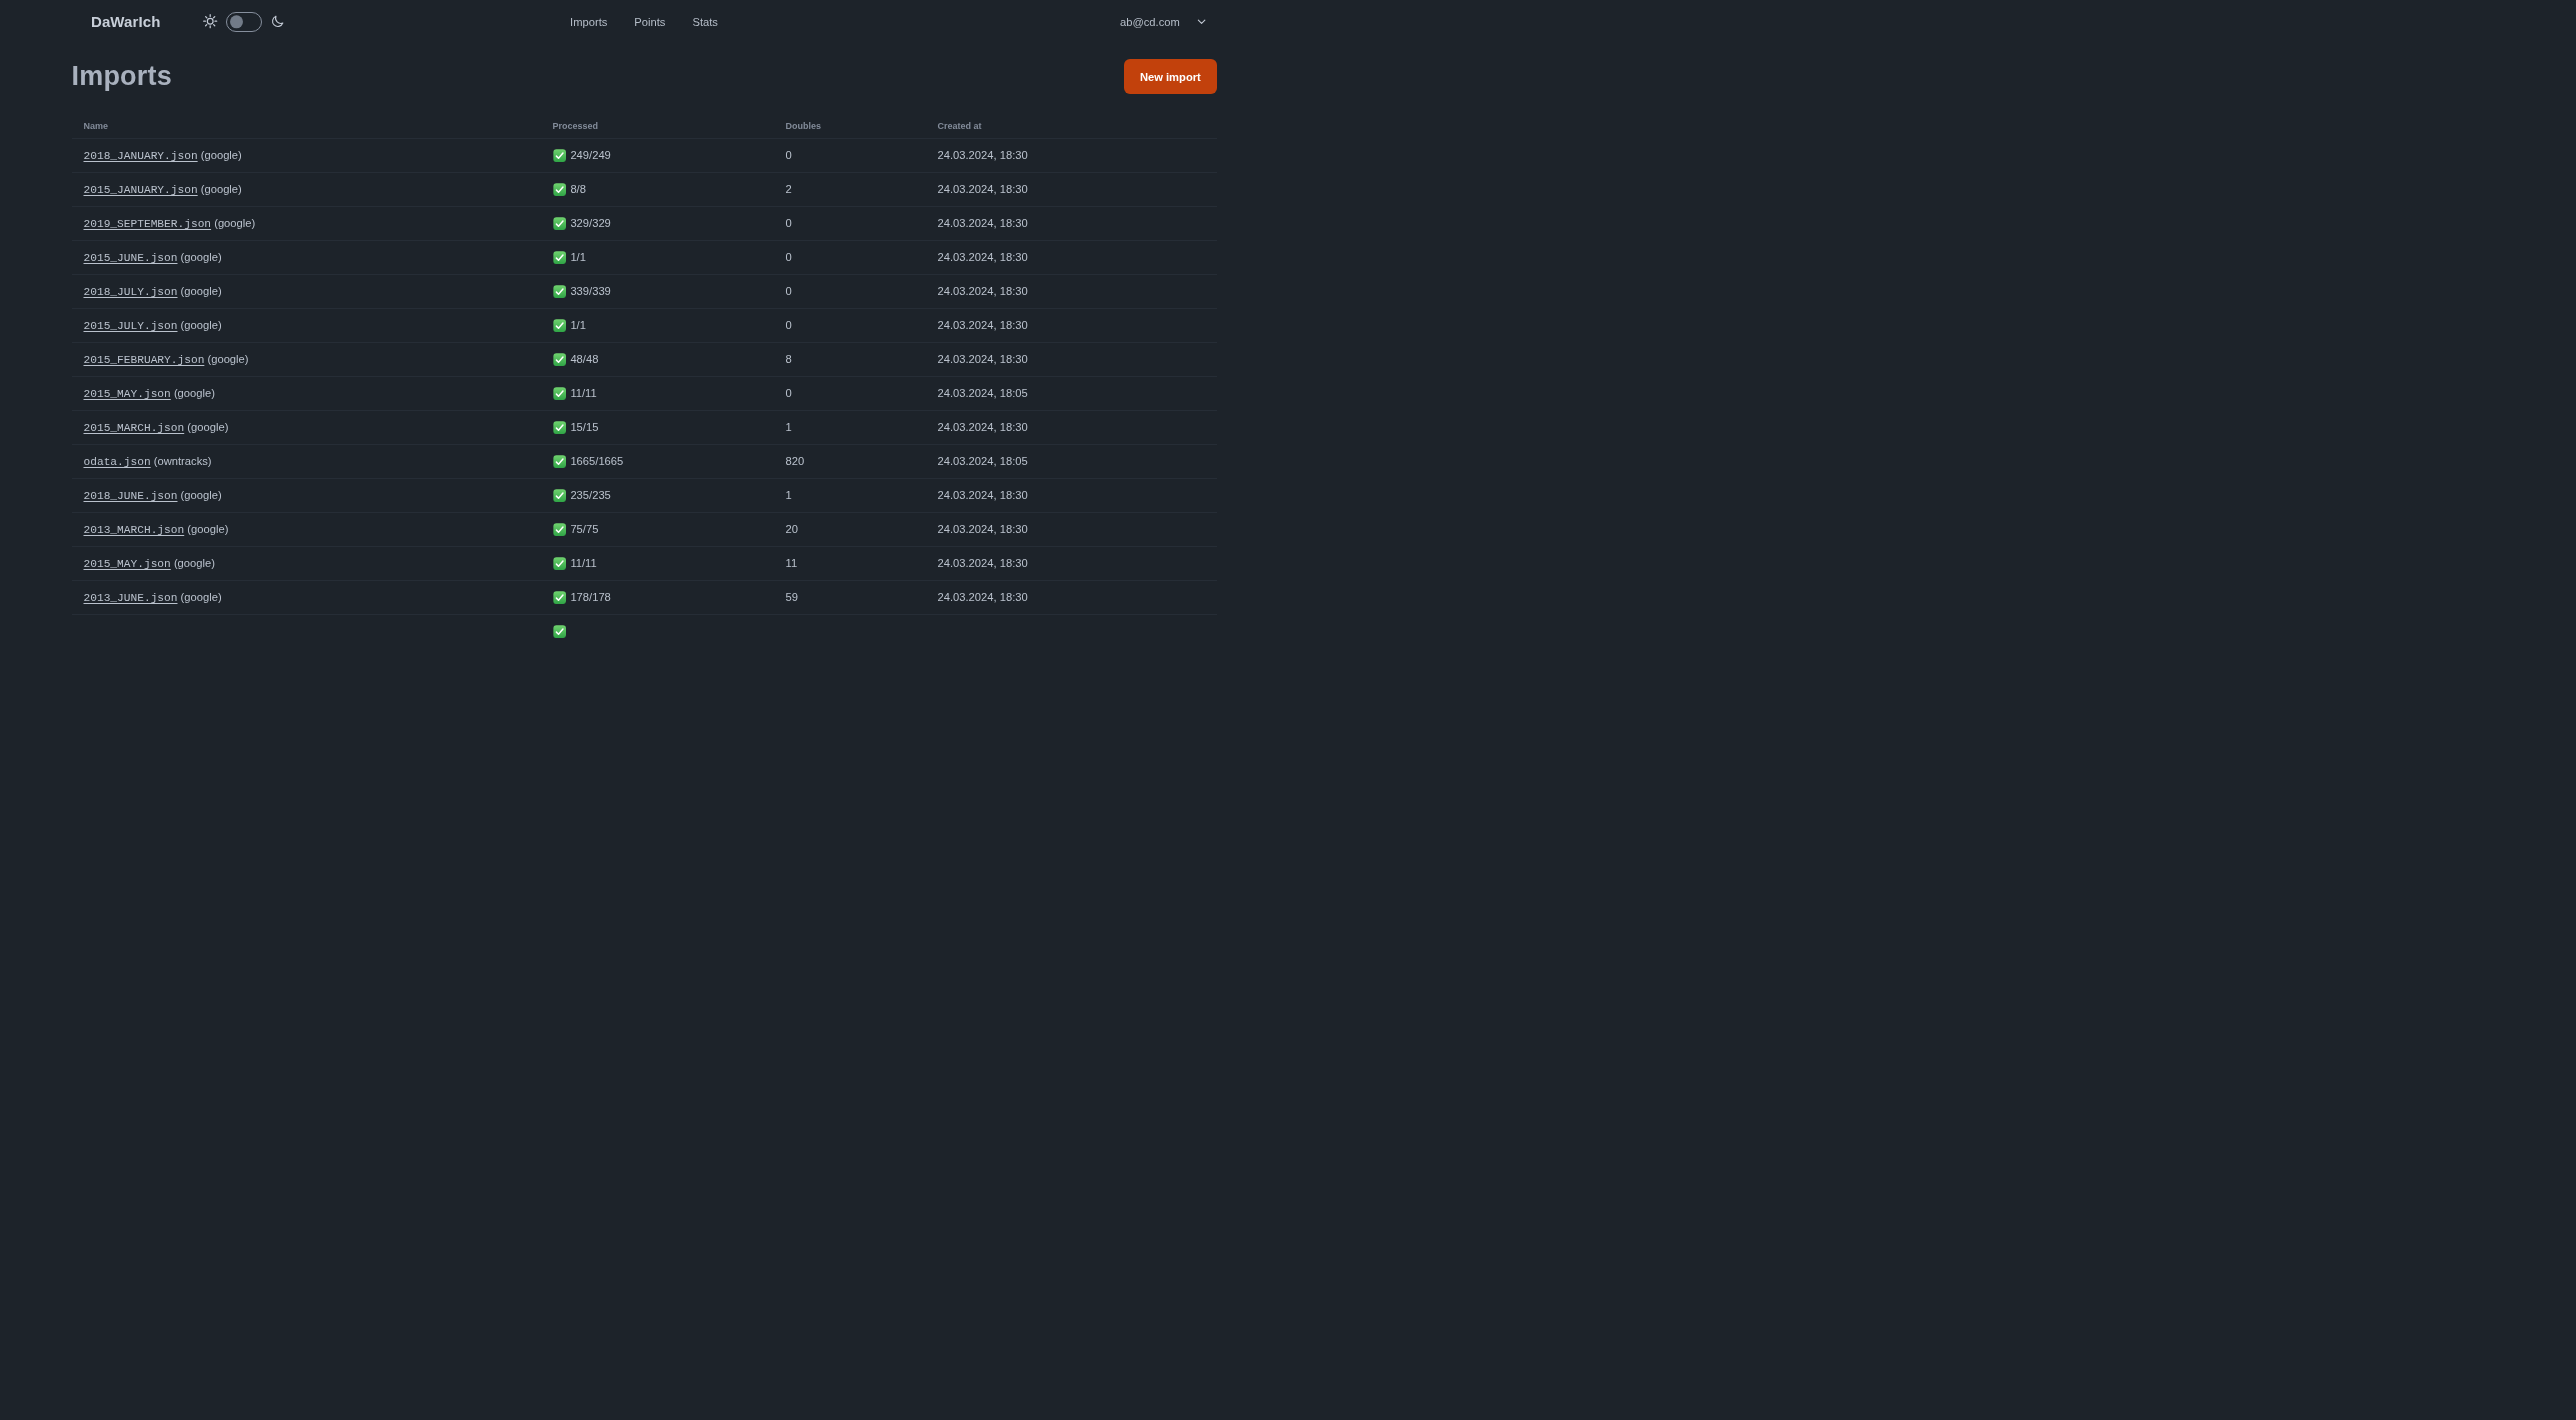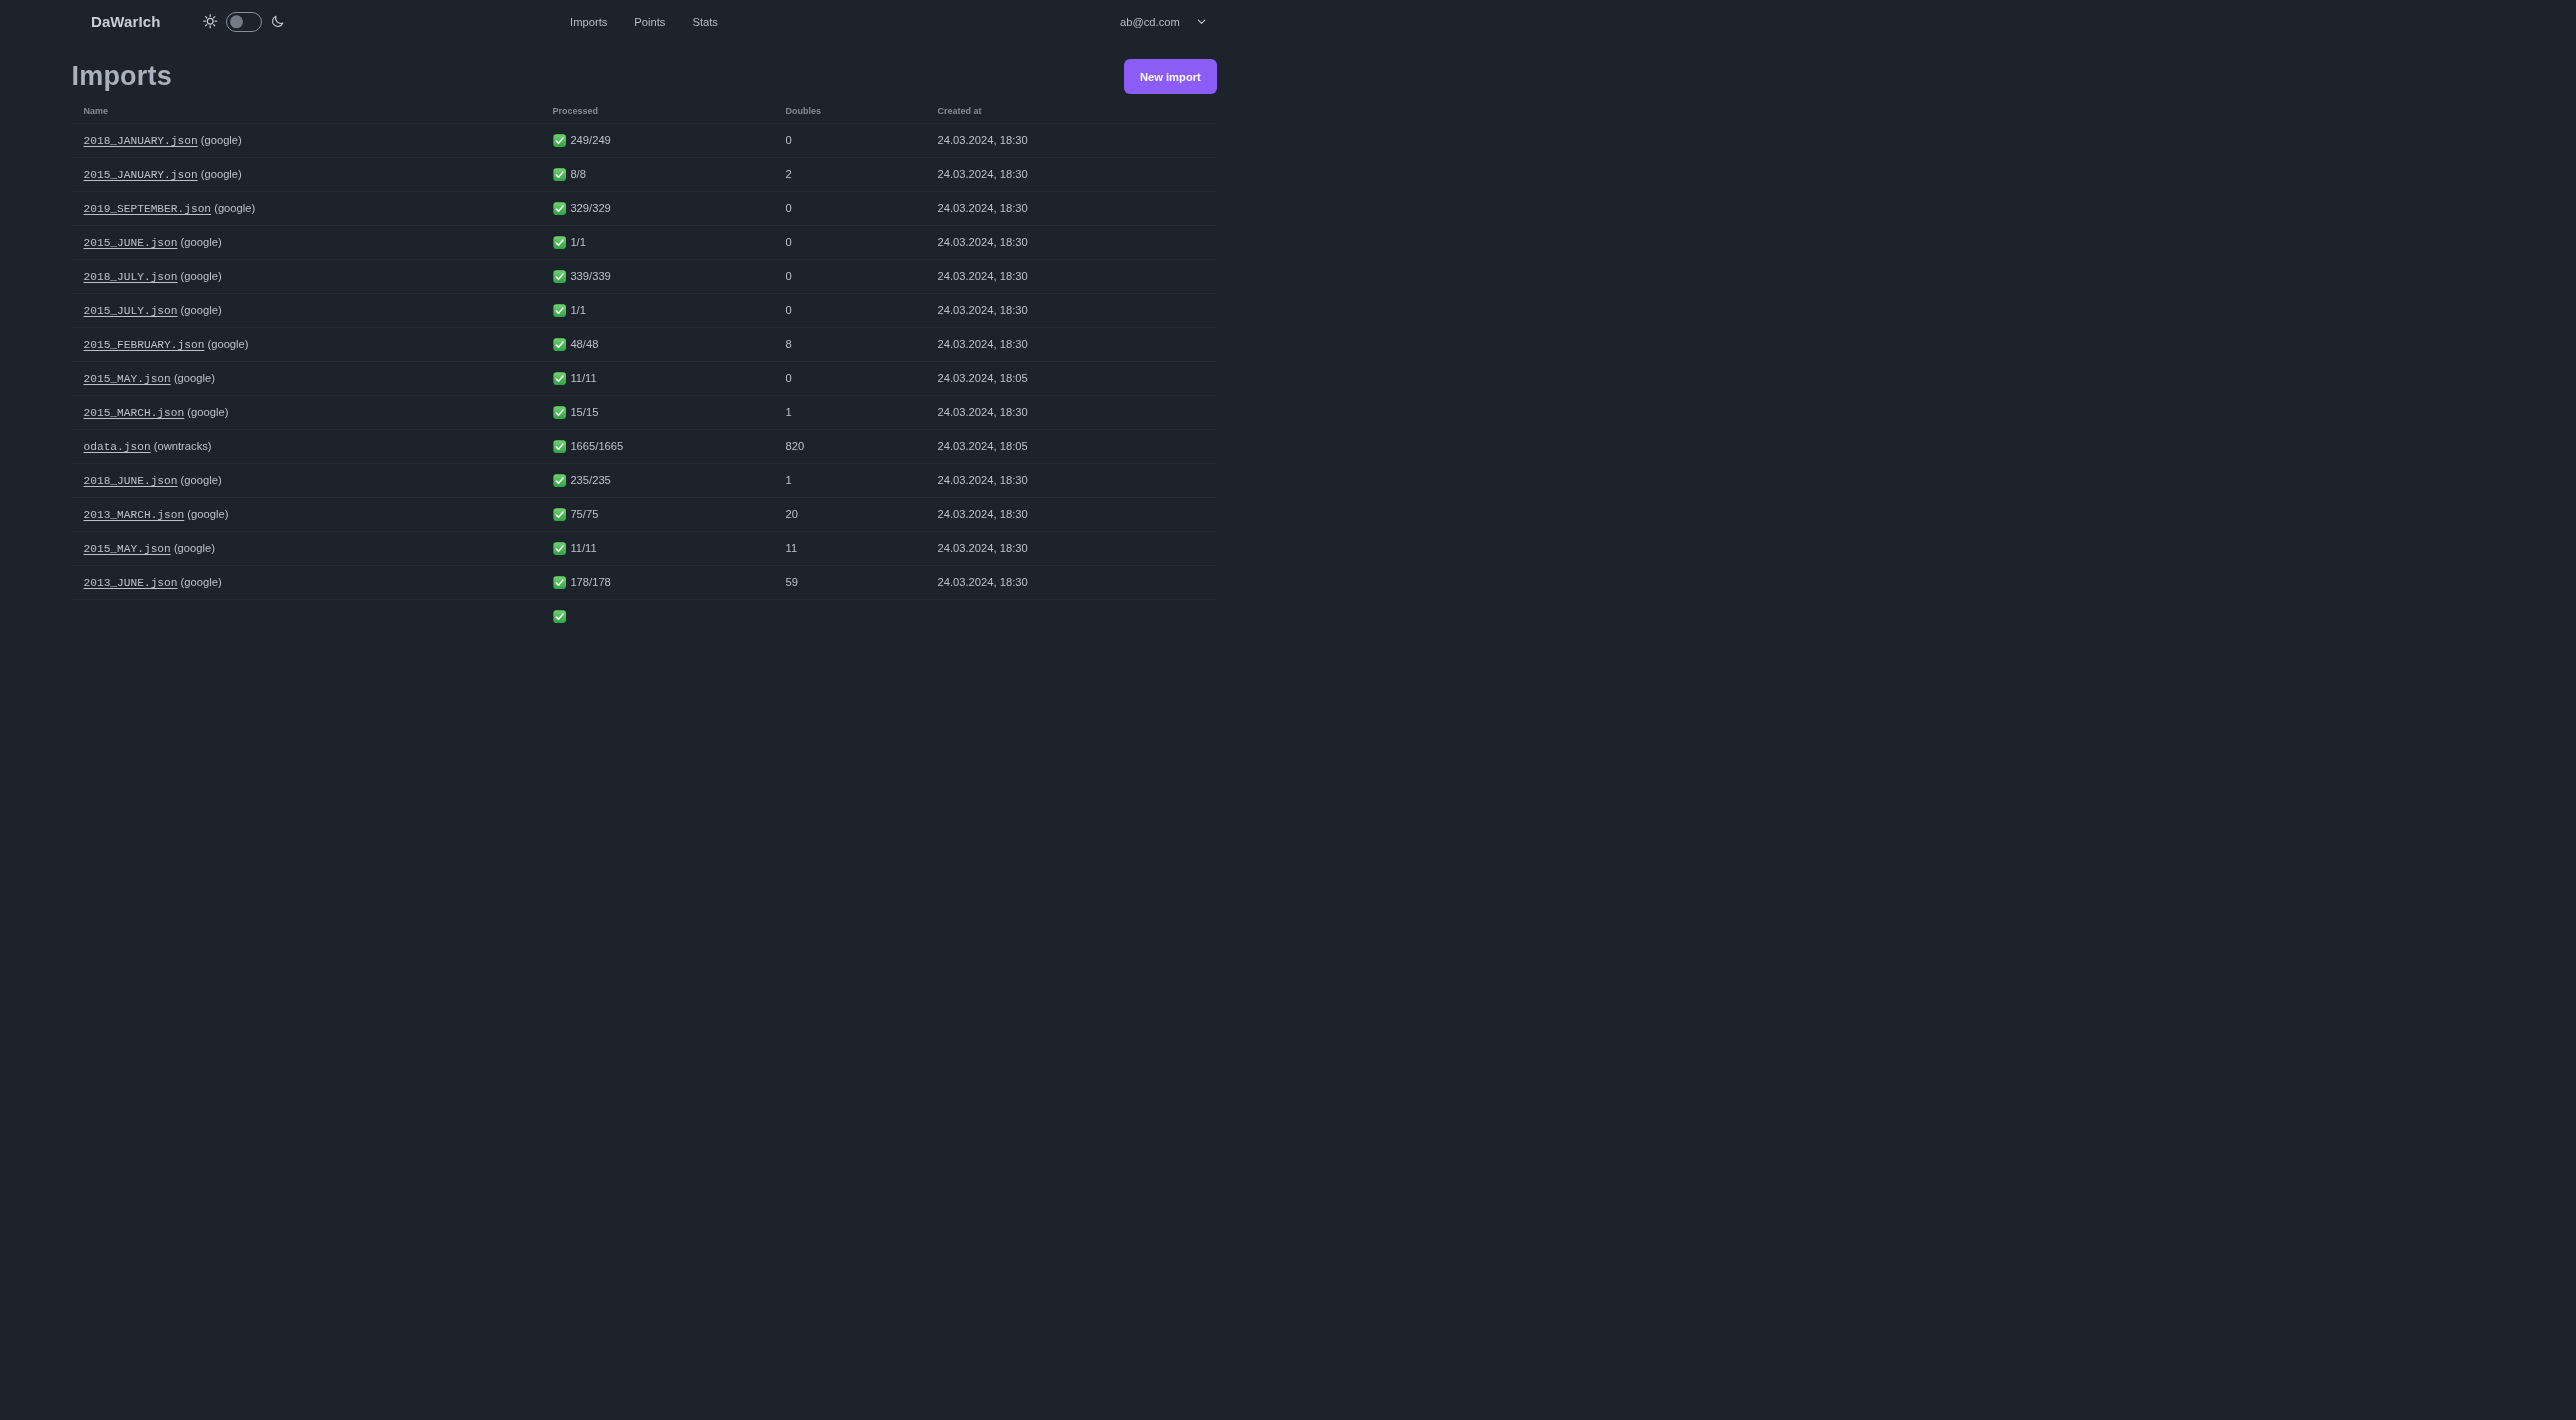--- a/index.html
+++ b/index.html
@@ -53,30 +53,30 @@
   .page-header {
     display: flex; justify-content: space-between; align-items: center;
     margin-top: 16.4px;
   }
   h1.page-title {
     margin: 0; font-size: 27px; line-height: 35px;
     font-weight: 700; color: #a9b1be; letter-spacing: 0.2px;
   }
   .btn-primary {
     height: 35px; padding: 0 15.7px;
-    background: #8b5cf6; color: #ffffff;
+    background: #c2410c; color: #ffffff;
     font-family: "Liberation Sans", sans-serif;
     font-size: 11.2px; font-weight: 600;
     border: none; border-radius: 6px;
     cursor: pointer;
   }
 
   
   table.imports {
-    width: 100%; margin-top: 4px;
+    width: 100%; margin-top: 19px;
     border-collapse: collapse; table-layout: fixed;
   }
   table.imports th {
     height: 25px;
     text-align: left; vertical-align: middle;
     font-size: 9px; font-weight: 600; color: #828b99;
     padding: 0 12px;
   }
   table.imports td {
     padding: 9.7px 12px;

